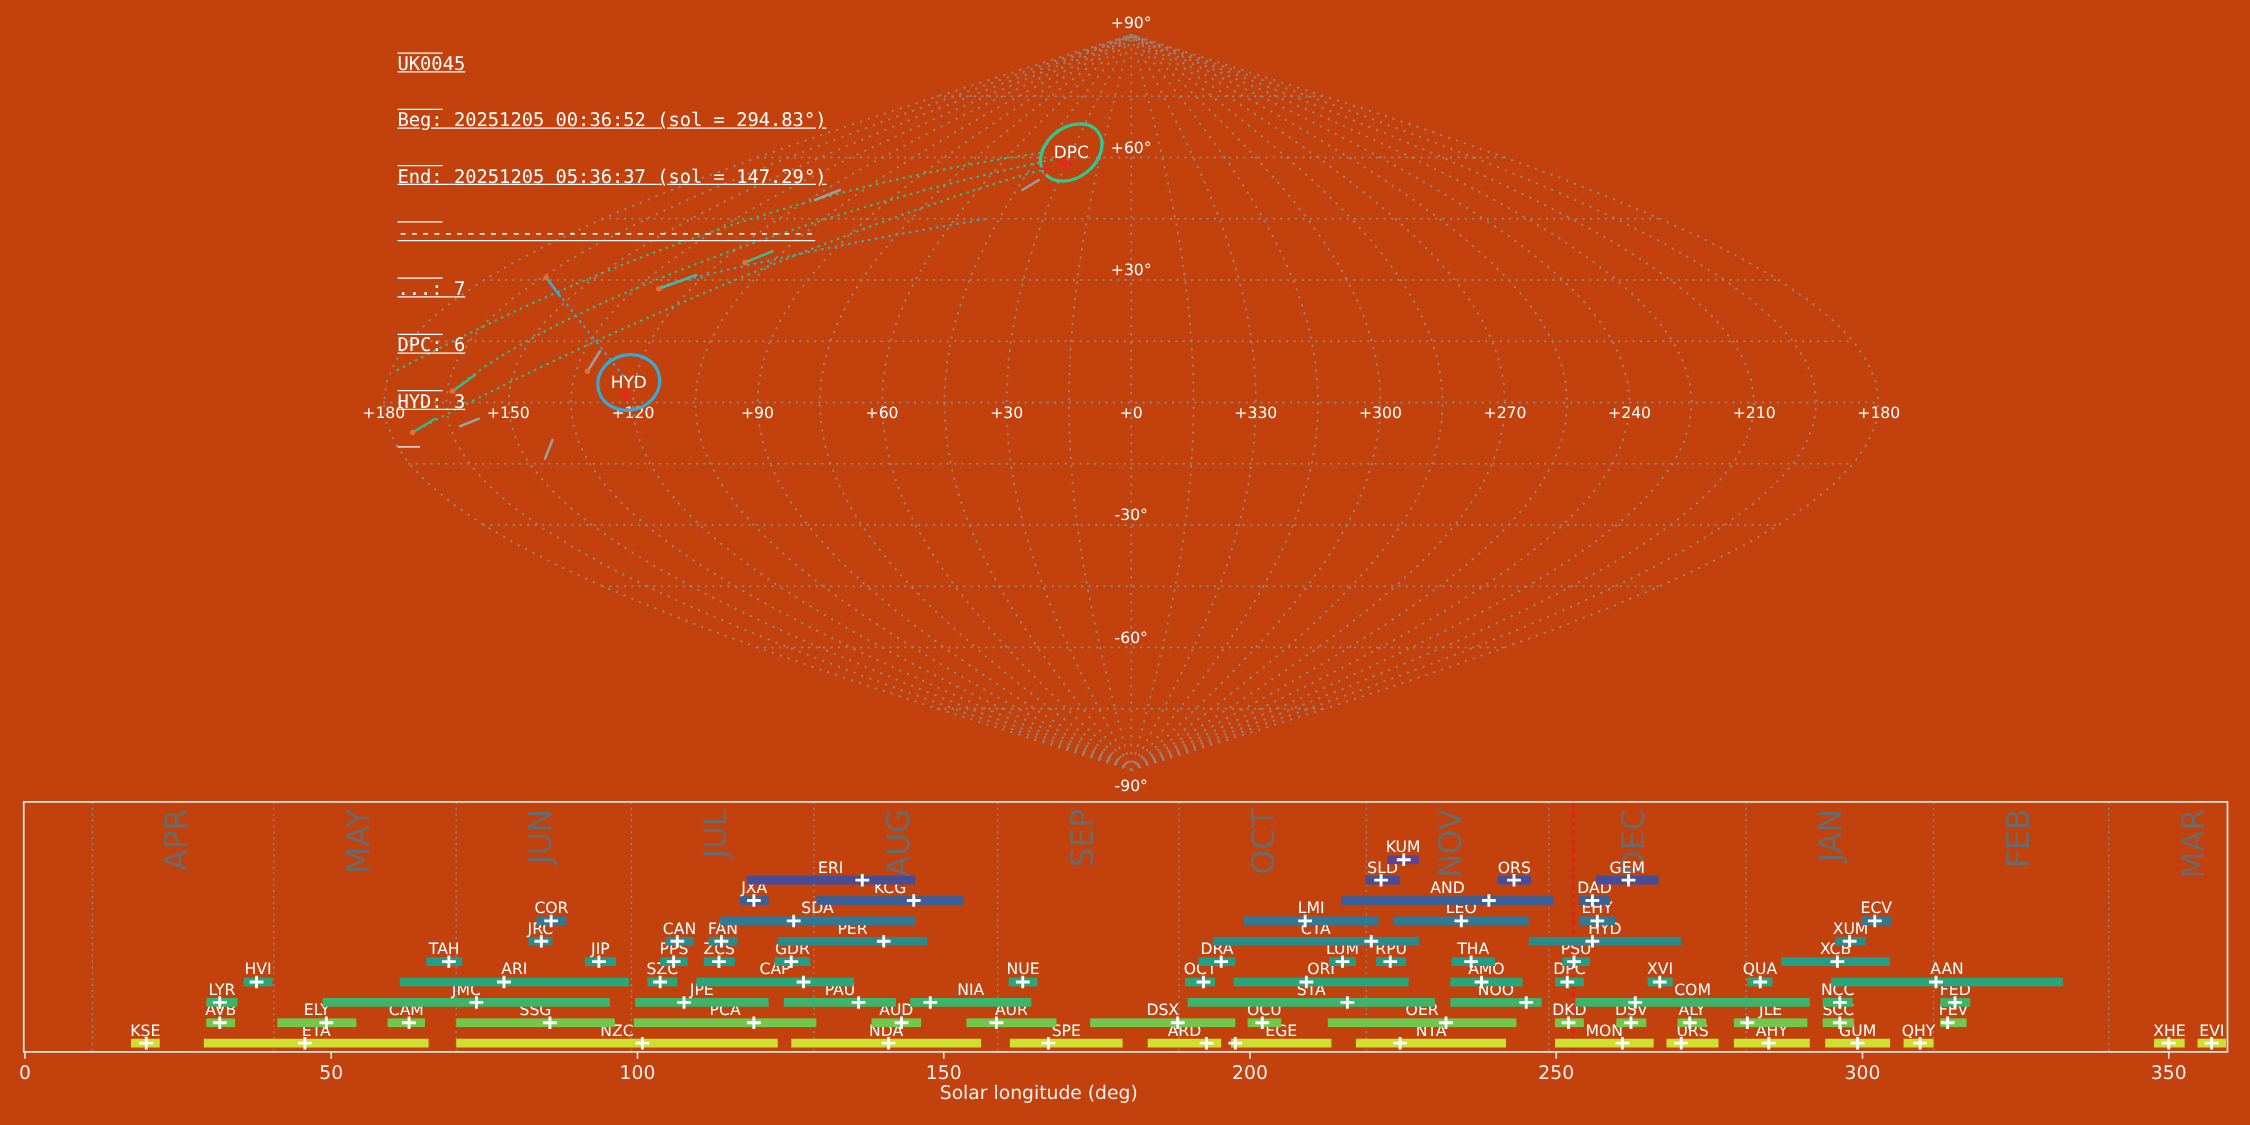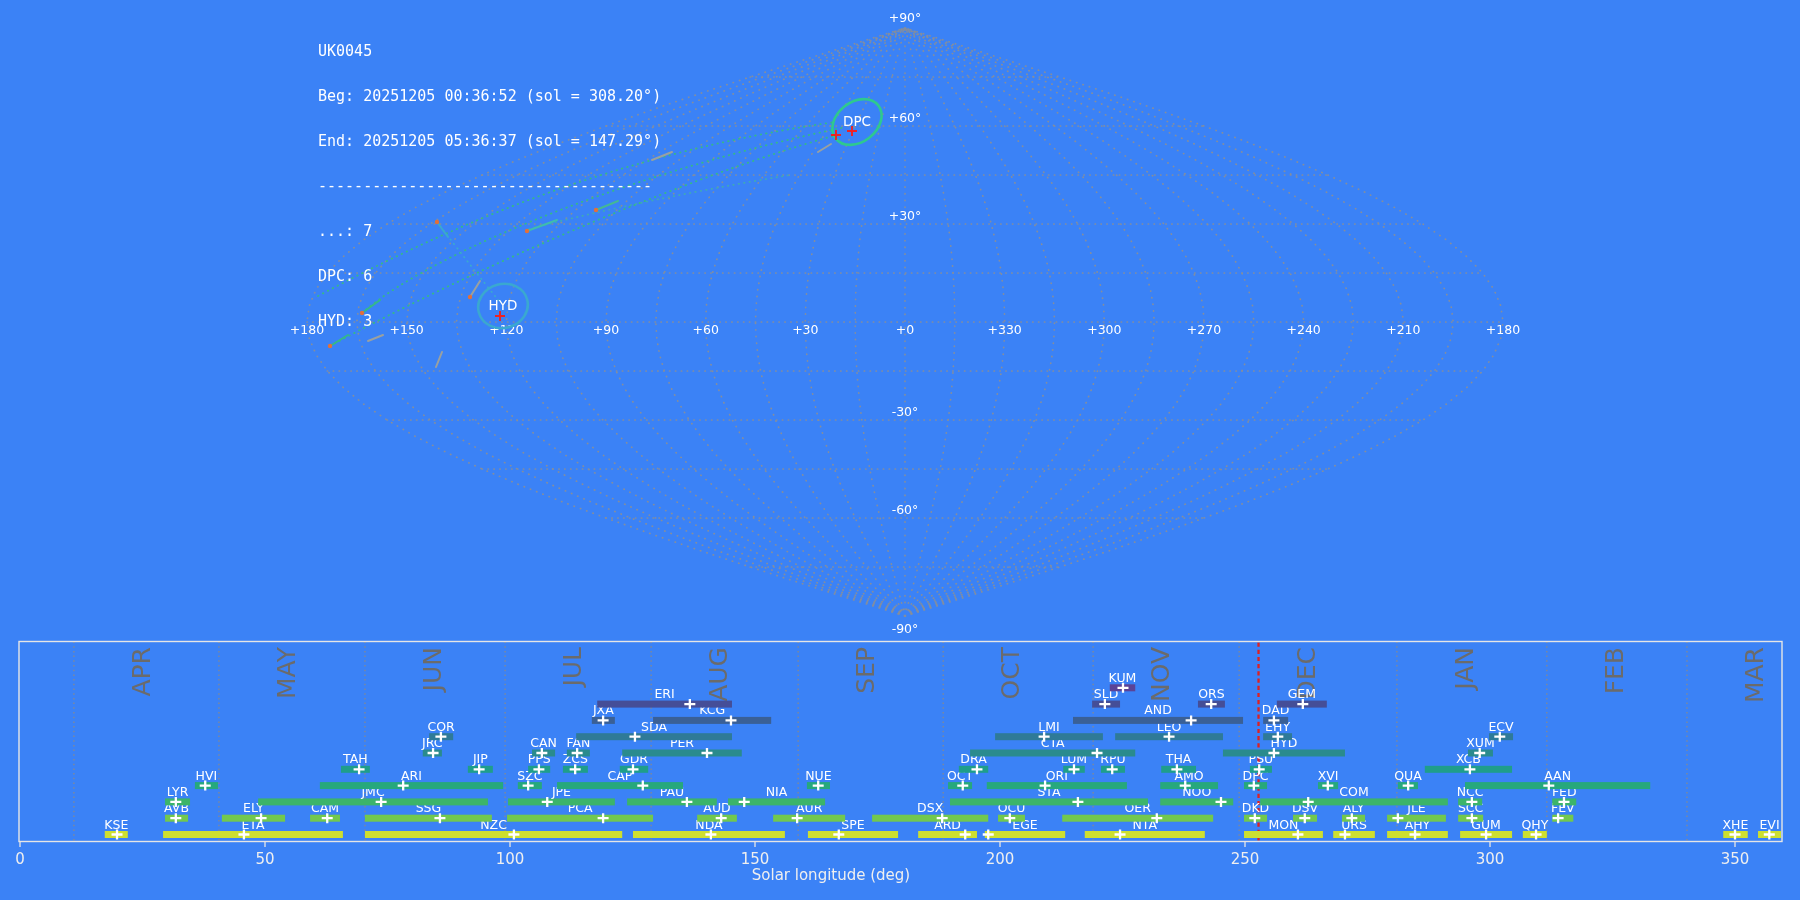--- a/index.html
+++ b/index.html
@@ -1,20 +1,20 @@
 <!DOCTYPE html>
 <html><head>
 <meta charset="utf-8">
 <style>
   html,body{margin:0;padding:0;background:#000;}
-  .canvas{position:relative;width:1800px;height:900px;background:#3b82f6;overflow:hidden;
+  .canvas{position:relative;width:1800px;height:900px;background:#c2410c;overflow:hidden;
           font-family:"DejaVu Sans",sans-serif;}
   #plot{position:absolute;left:0;top:0;}
   .hdr{position:absolute;left:318px;top:14px;color:#fff;font-family:"DejaVu Sans Mono",monospace;
-       font-size:15px;line-height:15px;white-space:pre;z-index:3;}
+       font-size:15px;line-height:15px;white-space:pre;z-index:3;text-decoration:underline;}
   .hdr div{height:15px;}
 </style>
 </head>
 <body>
 <div class="canvas">
 
   <svg id="plot" width="1800" height="900">
       <g>
         <g stroke="#909090" stroke-width="1.7" stroke-linecap="round" fill="none" opacity="0.85">
           <line x1="750.2262110286927" y1="567" x2="1059.7737889713073" y2="567" stroke-dasharray="0.3 5.6"></line>
@@ -593,21 +593,21 @@
       </g>
       <defs>
         <clipPath id="chartclip">
           <rect x="20" y="641.5" width="1761" height="200"></rect>
         </clipPath>
       </defs>
     </svg>
 
   <div class="hdr">
     <div>UK0045</div>
-    <div>Beg: 20251205 00:36:52 (sol = 308.20°)</div>
+    <div>Beg: 20251205 00:36:52 (sol = 294.83°)</div>
     <div>End: 20251205 05:36:37 (sol = 147.29°)</div>
     <div>-------------------------------------</div>
     <div>...: 7</div>
     <div>DPC: 6</div>
     <div>HYD: 3</div>
   </div>
 
 </div>
 
 </body></html>

